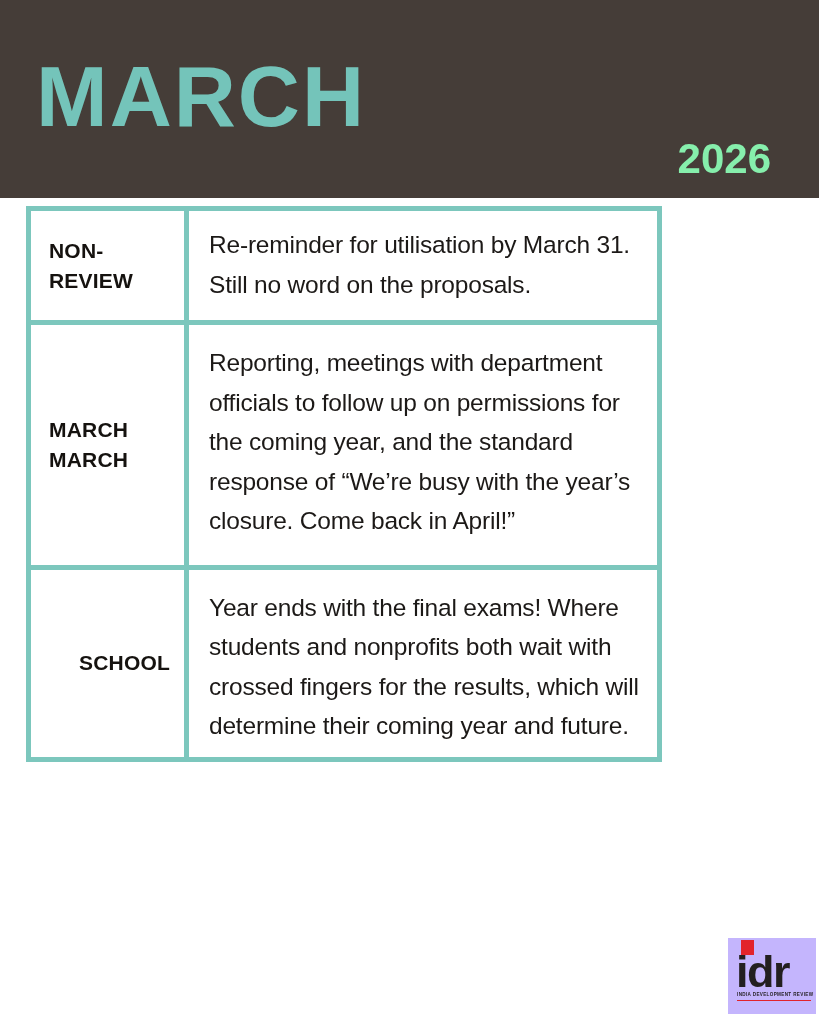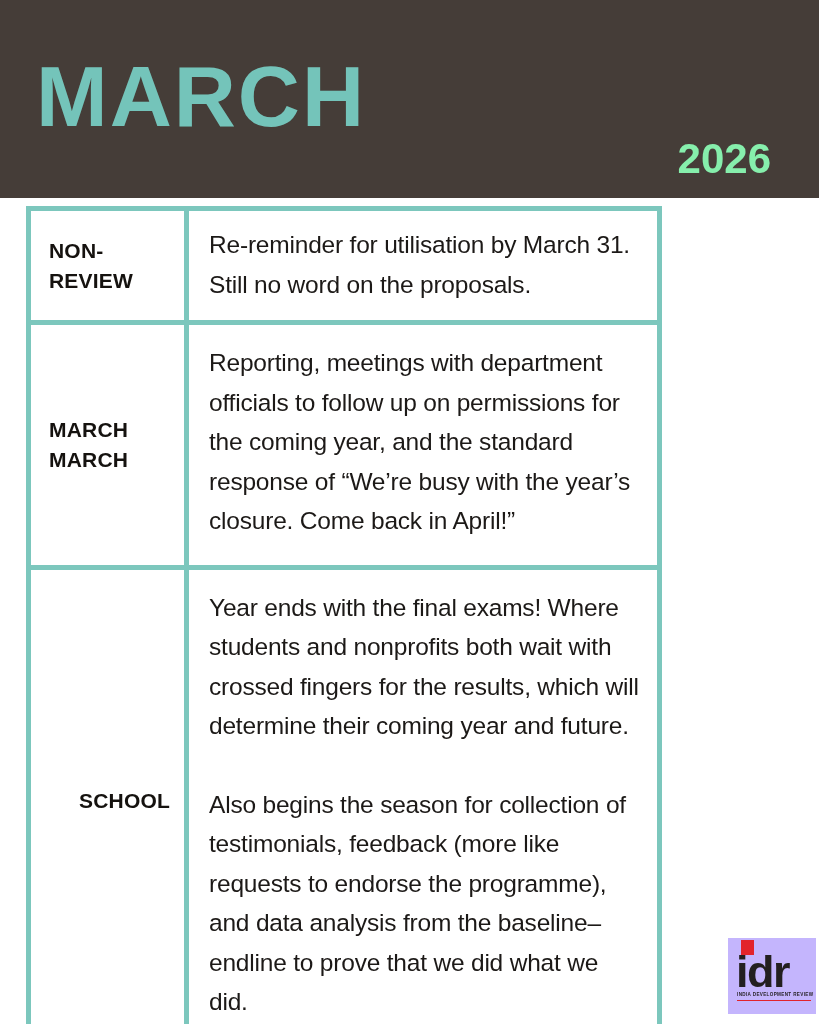--- a/index.html
+++ b/index.html
@@ -208,21 +208,20 @@
     </div>
 
     <div class="row row-school">
       <div class="cell-label">
         <div class="cell-label-text">
           <span>SCHOOL</span>
         </div>
       </div>
       <div class="cell-body">
         <p>Year ends with the final exams! Where students and nonprofits both wait with crossed fingers for the results, which will determine their coming year and future.</p>
-        <p>Also begins the season for collection of testimonials, feedback (more like requests to endorse the programme), and data analysis from the baseline–endline to prove that we did what we did.</p>
       </div>
     </div>
 
   </div>
 
   <div class="logo">
     <div class="logo-dot"></div>
     <div class="logo-word">idr</div>
     <div class="logo-sub">INDIA DEVELOPMENT REVIEW</div>
     <div class="logo-rule"></div>

